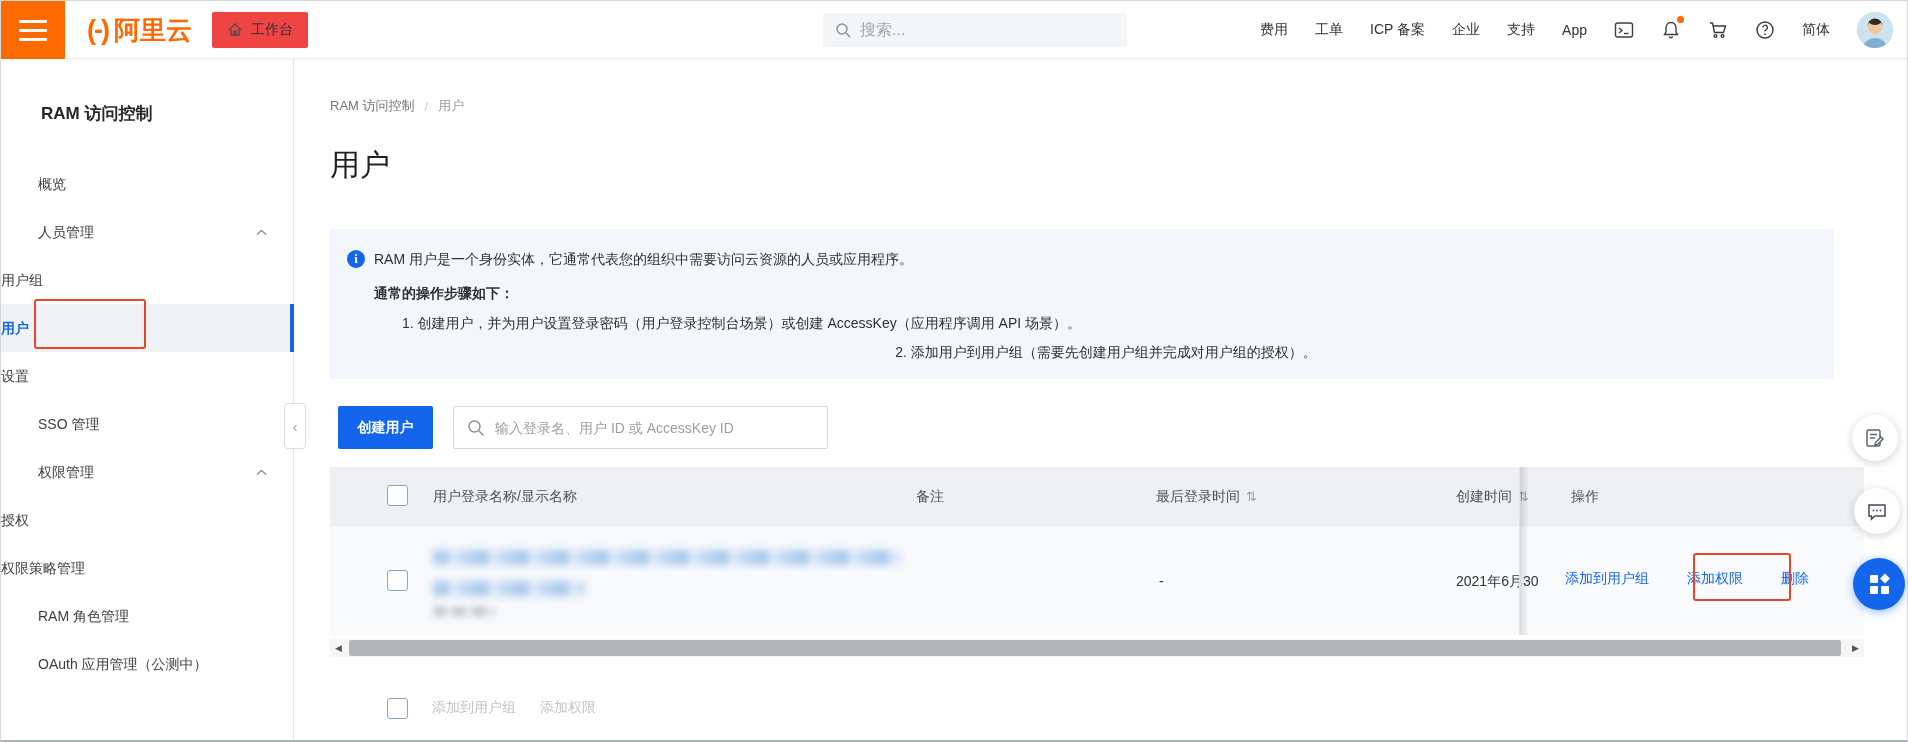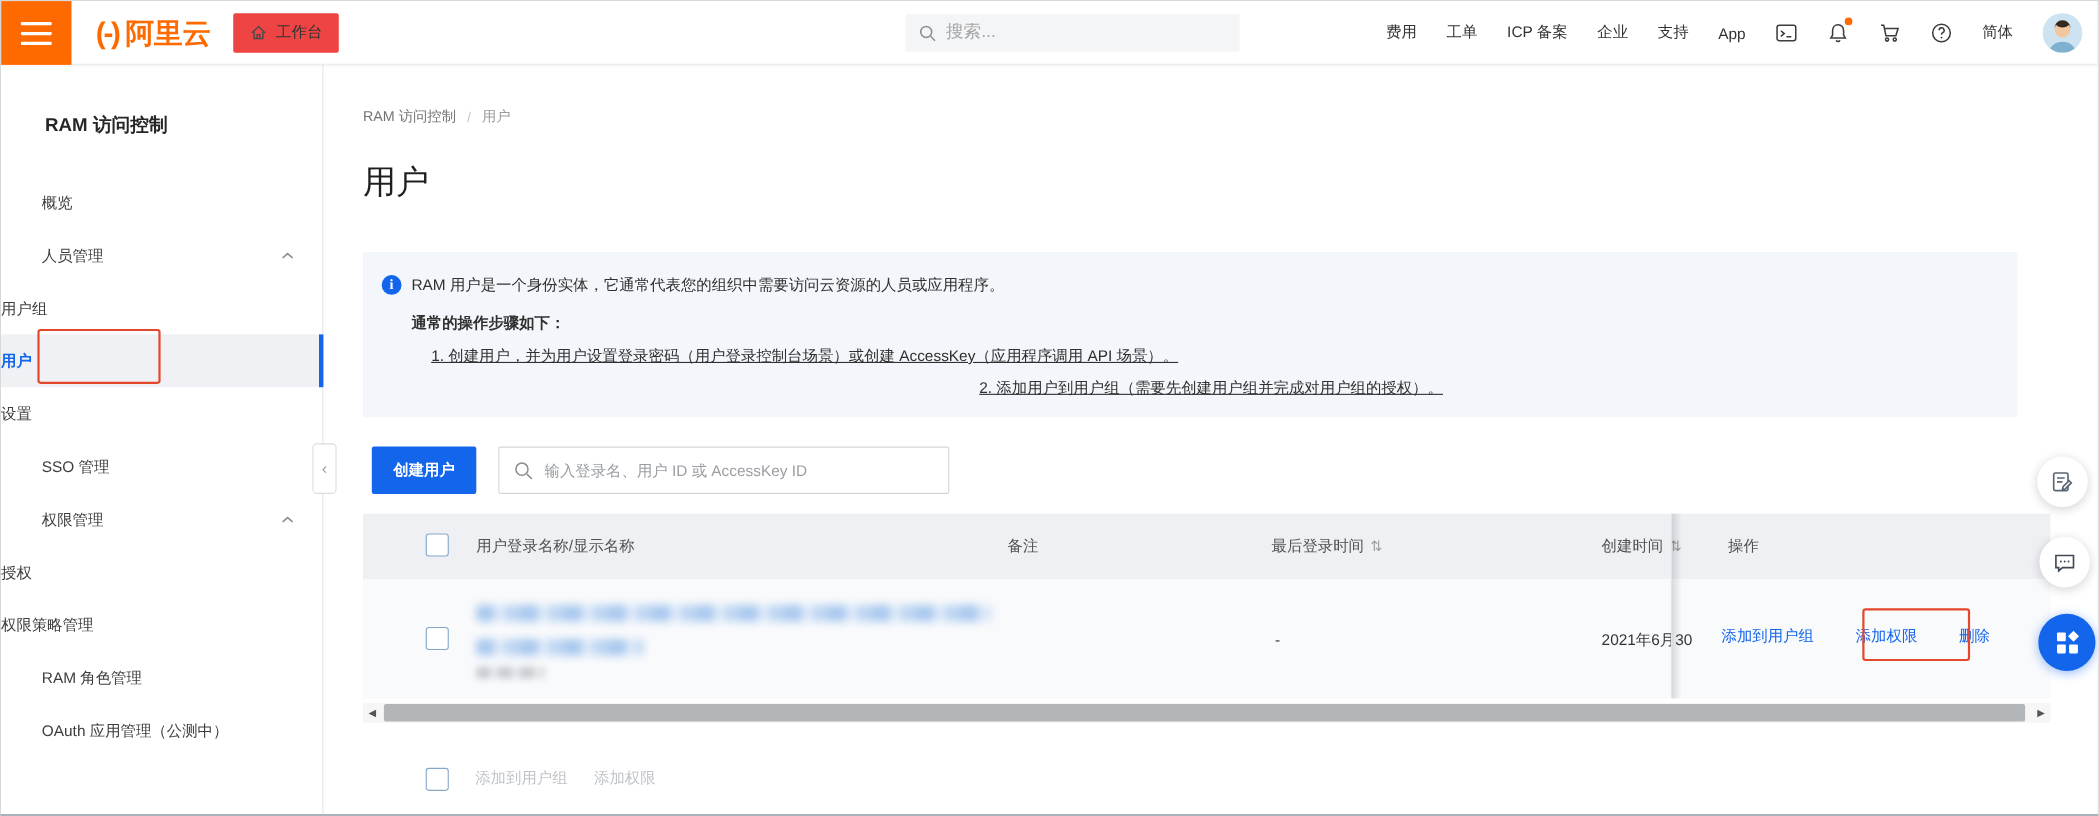--- a/index.html
+++ b/index.html
@@ -54,30 +54,30 @@
   .breadcrumb .sep { color:#c9c9c9; }
   .breadcrumb .bc2 { color:#9b9b9b; }
   .page-title { position:absolute; left:36px; top:86px; font-size:30px; font-weight:500; color:#1f1f1f; }
 
   .info-banner { position:absolute; left:36px; top:170px; width:1504px; height:150px; background:#f3f6fa;
     border-radius:2px; padding:20px 24px 0 44px; font-size:14px; color:#303030; }
   .info-ico { position:absolute; left:17px; top:21px; width:18px; height:18px; border-radius:50%; background:#1366EC;
     color:#fff; font-family:"Liberation Serif",serif; font-weight:700; font-size:13px; text-align:center; line-height:18px; }
   .info-line1 { line-height:20px; }
   .info-steps-title { font-weight:700; margin-top:14px; line-height:20px; }
-  .info-step { margin-top:10px; margin-left:18px; line-height:20px;text-decoration:underline; }
+  .info-step { margin-top:10px; margin-left:28px; line-height:20px; }
   .info-step + .info-step { margin-top:9px;text-align:center; }
 
   .collapse-tab { position:absolute; left:-10px; top:344px; width:22px; height:46px; background:#fff;
     border:1px solid #dcdcdc; border-radius:4px; display:flex; align-items:center; justify-content:center;
     color:#999; font-size:15px; cursor:pointer; z-index:15; }
 
   .btn-primary { position:absolute; left:44px; top:347px; width:95px; height:43px; background:#1366EC; color:#fff;
     border:0; border-radius:2px; font-size:14px; font-weight:700; cursor:pointer; font-family:inherit; }
-  .tbl-search { position:absolute; left:159px; top:347px; width:410px; height:43px; background:#fff;
+  .tbl-search { position:absolute; left:159px; top:347px; width:375px; height:43px; background:#fff;
     border:1px solid #d4d6d9; border-radius:2px; display:flex; align-items:center; padding:0 13px; gap:10px; }
   .tbl-search input { border:0; outline:0; font-size:14px; width:100%; color:#333; font-family:inherit; }
   .tbl-search input::placeholder { color:#9a9ea3; }
 
   
   .thead { position:absolute; left:36px; top:408px; width:1534px; height:58px; background:#eef0f4; font-size:14px; color:#515151; }
   .th { position:absolute; top:0; height:58px; line-height:58px; white-space:nowrap; }
   .sort { display:inline-block; color:#a0a0a0; font-size:13px; margin-left:6px; cursor:pointer; }
   .checkbox { position:absolute; width:21px; height:21px; border:1px solid #86a6c8; border-radius:3px; background:#fff; cursor:pointer; }
   .trow { position:absolute; left:36px; top:466px; width:1534px; height:110px; background:#f9fafc;

